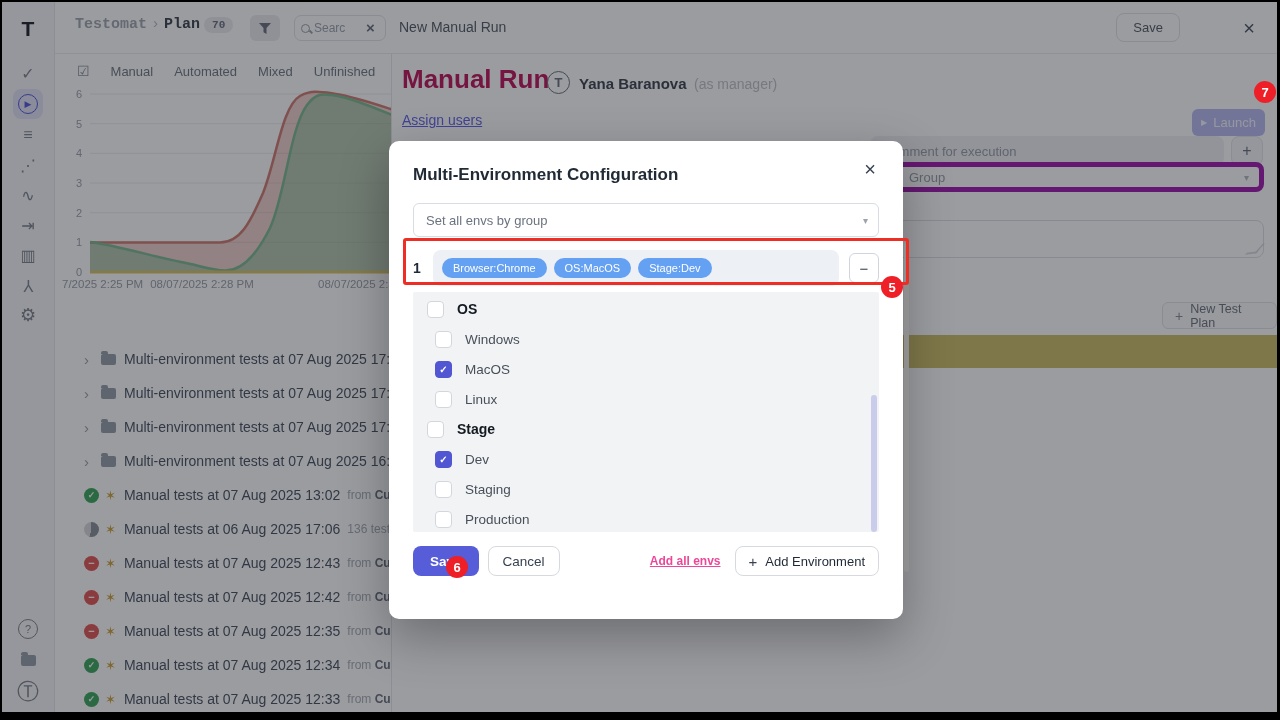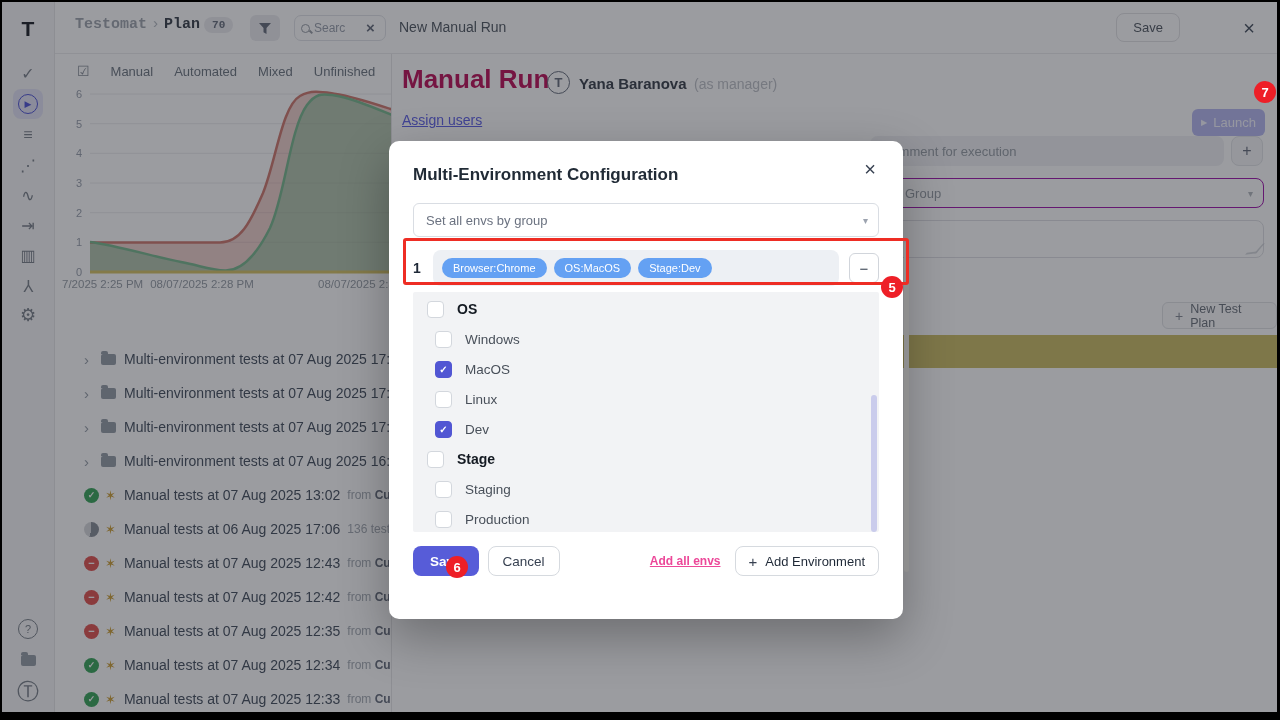--- a/index.html
+++ b/index.html
@@ -60,21 +60,21 @@
   .avatar { position:absolute; left:155px; top:17px; width:23px; height:23px; border:1.6px solid #6b7280; border-radius:50%; color:#6b7280; font-size:13px; font-weight:700; display:flex; align-items:center; justify-content:center; }
   .owner { position:absolute; left:187px; top:21px; font-size:15px; font-weight:700; color:#3f4650; }
   .role { position:absolute; left:302px; top:22px; font-size:14px; color:#c0c3c9; }
   .assign { position:absolute; left:10px; top:58px; font-size:14px; color:#6466e9; text-decoration:underline; }
   .launch { position:absolute; left:800px; top:15px; width:73px; height:27px; background:#b9bbf2; border-radius:6px; color:#f6f6ff; font-size:13px; display:flex; align-items:center; justify-content:center; gap:6px;margin-top:40px; }
   .launch::before { content:"▶"; font-size:8px; }
   .fld-comment { position:absolute; left:478px; top:82px; width:354px; height:30px; background:#f1f2f4; border-radius:8px; border:none; outline:none; padding:0 12px; font-size:13px; font-family:inherit; color:#4b5563; }
   .fld-comment::placeholder { color:#9aa0a8; }
   .plus-btn { position:absolute; left:839px; top:82px; width:32px; height:30px; background:#f6f6f8; border:1px solid #e4e5e8; border-radius:8px; color:#6b7280; display:flex; align-items:center; justify-content:center; font-size:16px; }
   .plus-btn::after { content:"+"; }
-  .fld-group { position:absolute; left:478px; top:124px; width:394px; height:30px; border:1px solid #a21caf; border-radius:8px; font-size:13px; color:#9aa0a8; display:flex; align-items:center; padding-left:34px; }
+  .fld-group { position:absolute; left:478px; top:108px; width:394px; height:30px; border:5px solid #a21caf; border-radius:8px; font-size:13px; color:#9aa0a8; display:flex; align-items:center; padding-left:34px; }
   .fld-group .caret { position:absolute; right:10px; color:#b6bac0; font-size:10px; }
   .caret::after { content:"▾"; }
   .fld-notes { position:absolute; left:478px; top:166px; width:394px; height:38px; border:1px solid #e0e1e5; border-radius:8px; }
   .fld-notes::after { content:""; position:absolute; right:3px; bottom:3px; width:8px; height:8px; border-right:2px solid #c6cad0; border-bottom:2px solid #c6cad0; transform:skew(-45deg) rotate(-8deg); opacity:.7; }
   .new-plan { position:absolute; left:770px; top:248px; height:27px; padding:0 12px; border:1px solid #e2e3e6; border-radius:6px; background:#fbfbfc; color:#6f767e; font-size:12.5px; display:flex; align-items:center; gap:7px; }
   .new-plan::before { content:"+"; font-size:14px; color:#8a9099; }
   .yellow-band { position:absolute; left:0; top:281px; right:0; height:33px; background:#cdc069; }
 
   
   .backdrop { position:absolute; inset:0; background:rgba(16,19,28,0.42); z-index:50; }
@@ -330,27 +330,27 @@
           <span>Windows</span>
         </div>
       <div class="opt">
           <span class="cb checked"></span>
           <span>MacOS</span>
         </div>
       <div class="opt">
           <span class="cb"></span>
           <span>Linux</span>
         </div>
+      <div class="opt group">
+          <span class="cb"></span>
+          <span>Stage</span>
+        </div>
       <div class="opt">
           <span class="cb checked"></span>
           <span>Dev</span>
-        </div>
-      <div class="opt group">
-          <span class="cb"></span>
-          <span>Stage</span>
         </div>
       <div class="opt">
           <span class="cb"></span>
           <span>Staging</span>
         </div>
       <div class="opt">
           <span class="cb"></span>
           <span>Production</span>
         </div>
       <div class="list-scrollbar"></div>

